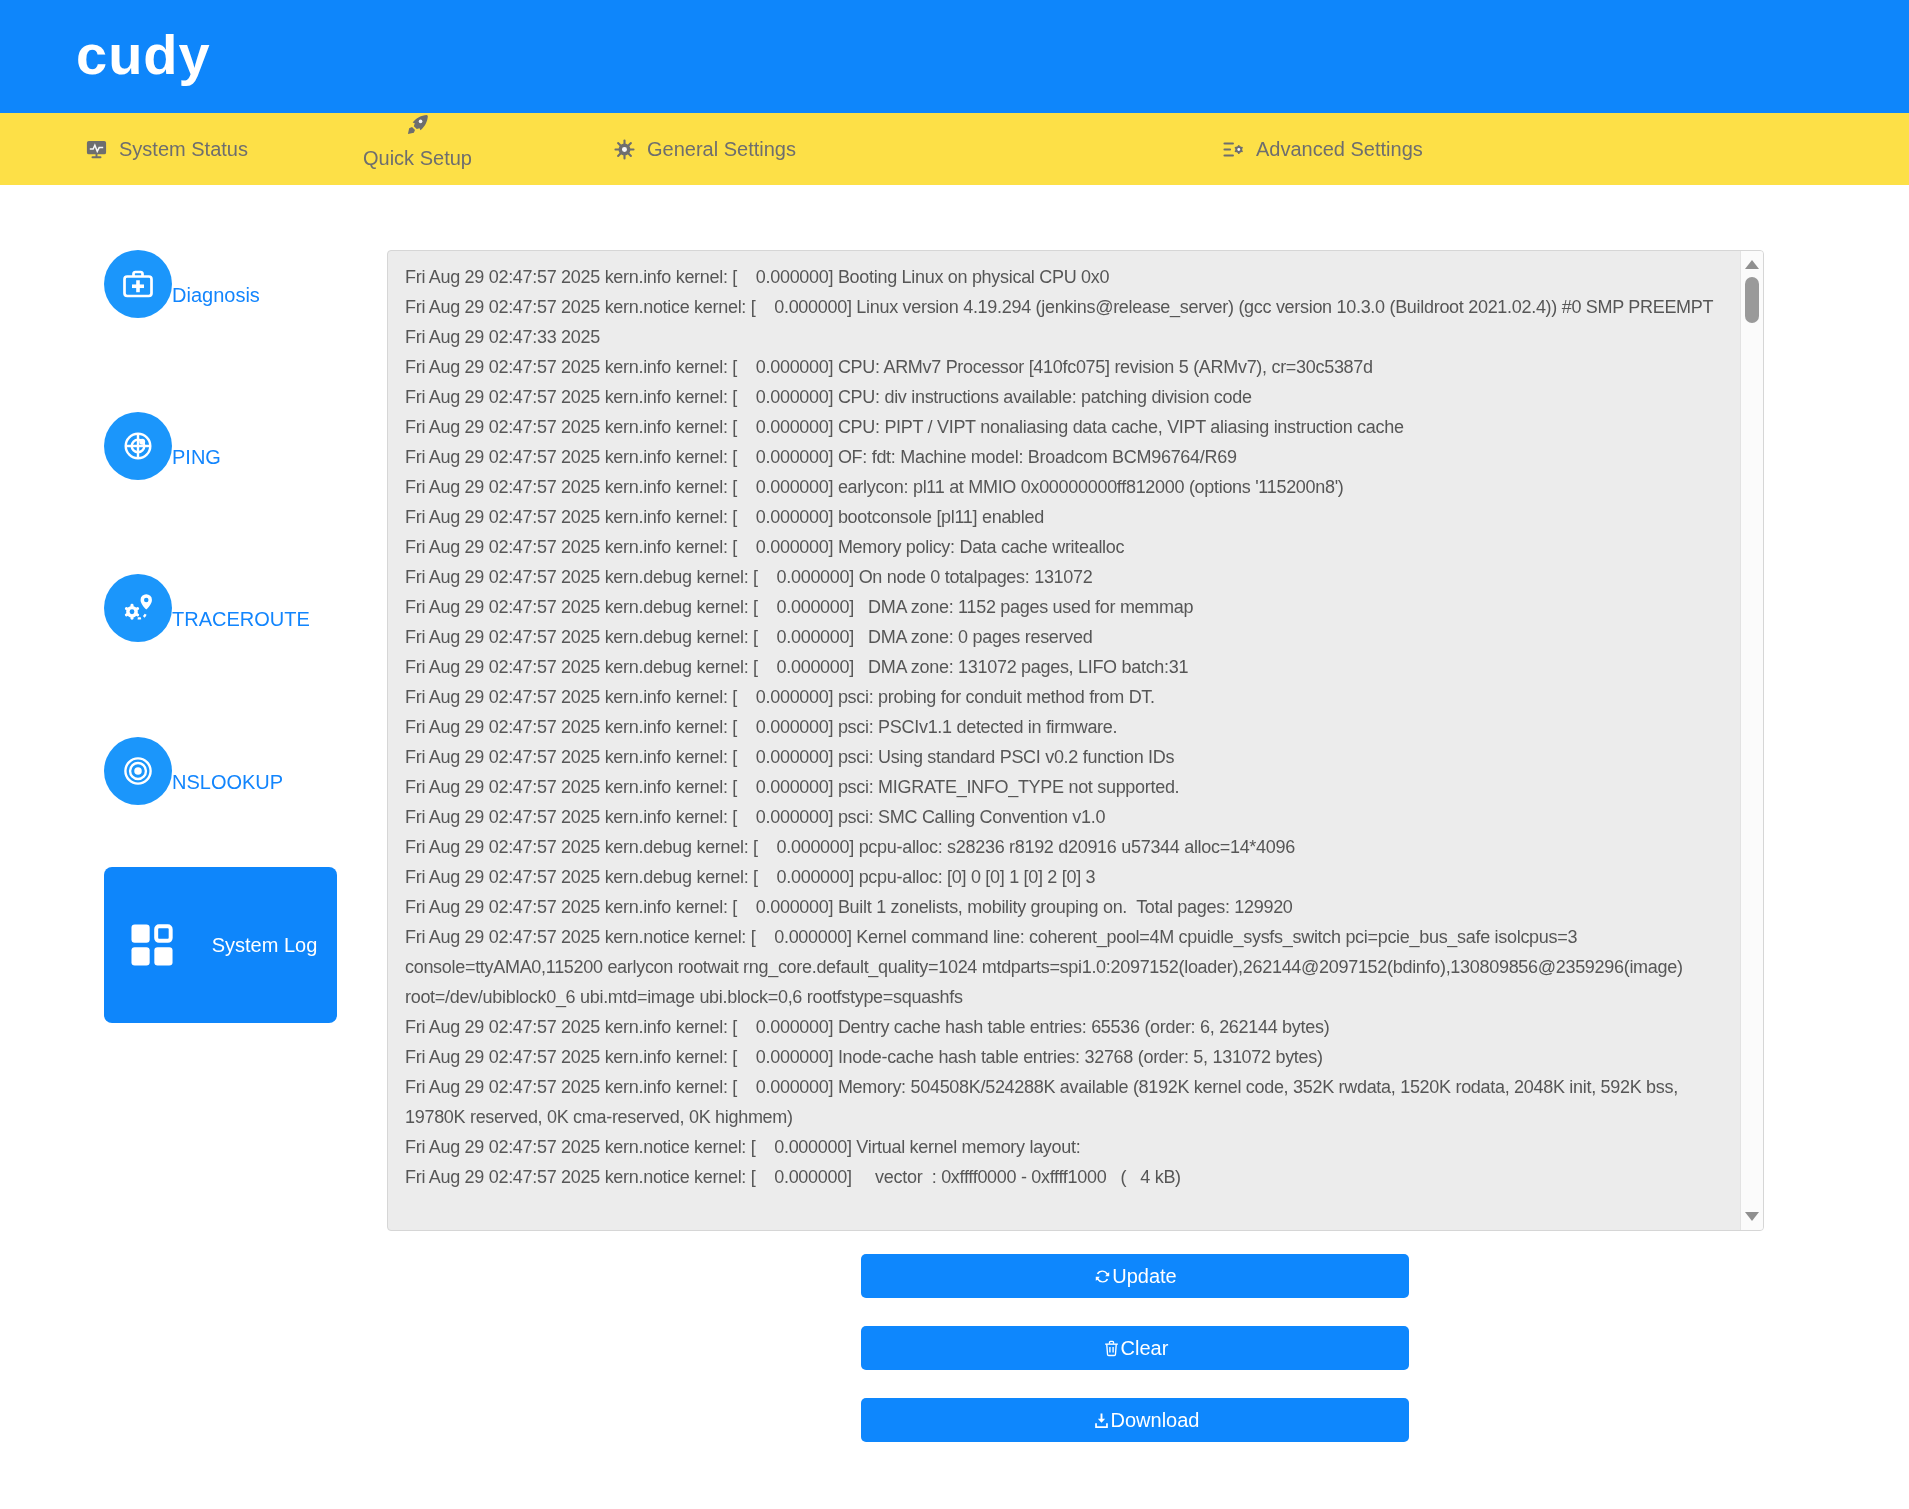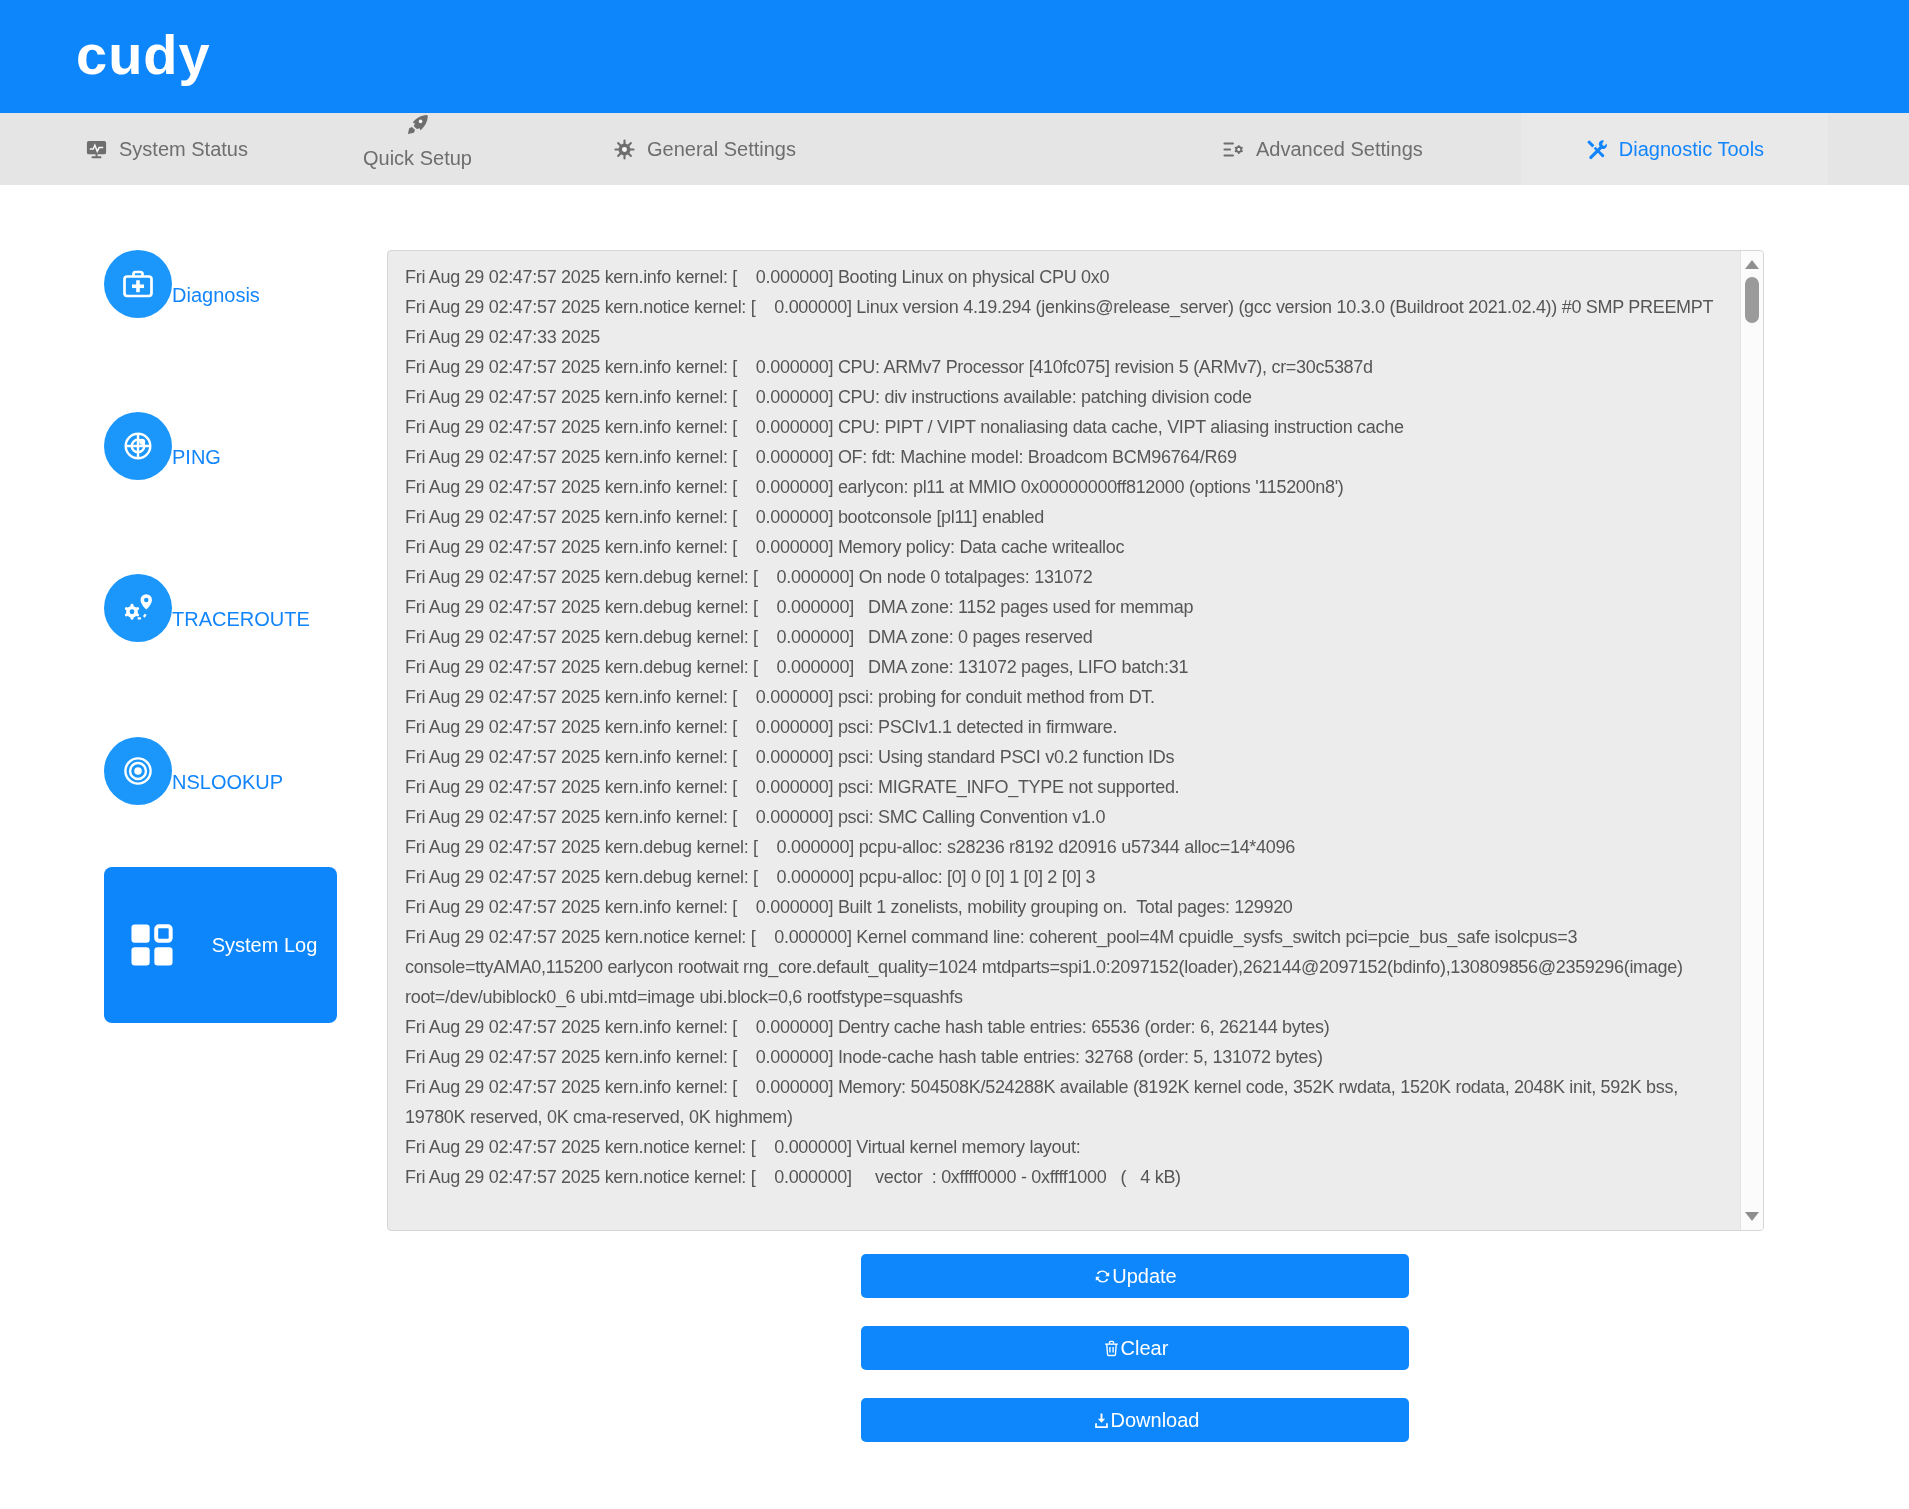--- a/index.html
+++ b/index.html
@@ -12,21 +12,21 @@
   }
 
   
   .header { position:absolute; top:0; left:0; width:1909px; height:113px; background:#0e86fb; }
   .logo {
     position:absolute; left:76px; top:22px;
     font-size:56px; font-weight:bold; color:#ffffff; letter-spacing:1px;
   }
 
   
-  .nav { position:absolute; top:113px; left:0; width:1909px; height:72px; background:#e5e5e5; }
+  .nav { position:absolute; top:113px; left:0; width:1909px; height:72px; background:#fde047; }
   .nav-item {
     position:absolute; top:0; height:72px;
     display:flex; align-items:center; gap:11px;
     color:#6e6e6e; font-size:20px; cursor:pointer; white-space:nowrap;
   }
   .nav-item svg { flex:0 0 auto; }
   .nav-item.active {
     background:#e9e9e9; color:#1285fd; justify-content:center;
   }
 
@@ -135,29 +135,20 @@
         <rect x="16.6" y="7.2" width="1.8" height="9.6" rx="0.9"></rect>
         <rect x="16.6" y="7.2" width="1.8" height="9.6" rx="0.9" transform="rotate(60 17.5 12)"></rect>
         <rect x="16.6" y="7.2" width="1.8" height="9.6" rx="0.9" transform="rotate(120 17.5 12)"></rect>
         <circle cx="17.5" cy="12" r="3.6"></circle>
       </g>
       <circle cx="17.5" cy="12" r="1.5" fill="#f7f7f7"></circle>
     </svg>
     <span>Advanced Settings</span>
   </div>
 
-  <div class="nav-item active" style="left:1521px; width:307px;">
-    <svg width="23" height="23" viewBox="0 0 24 24">
-      <g fill="currentColor">
-        <path d="M19.8 2.6a4 4 0 0 0-4.6 6.2L5 19a1.7 1.7 0 1 0 2.4 2.4L17.6 11.2a4 4 0 0 0 4.9-5.4l-2.7 2.7-2-2z"></path>
-        <path d="M4.5 2.3L2.3 4.5l5.3 5.3 2.2-2.2zM10.9 9.1l-1.8 1.8 8.6 8.8a1.5 1.5 0 0 0 2.1-2.1z"></path>
-      </g>
-    </svg>
-    <span>Diagnostic Tools</span>
-  </div>
 </div>
 
 <div class="side-item" style="top:250px;">
   <div class="side-circle">
     <svg width="36" height="36" viewBox="0 0 24 24">
       <g fill="none" stroke="#ffffff" stroke-width="1.8">
         <rect x="3" y="7" width="18" height="13" rx="1.8"></rect>
         <path d="M9 7V5.2A1.2 1.2 0 0 1 10.2 4h3.6A1.2 1.2 0 0 1 15 5.2V7"></path>
       </g>
       <g fill="#ffffff">

